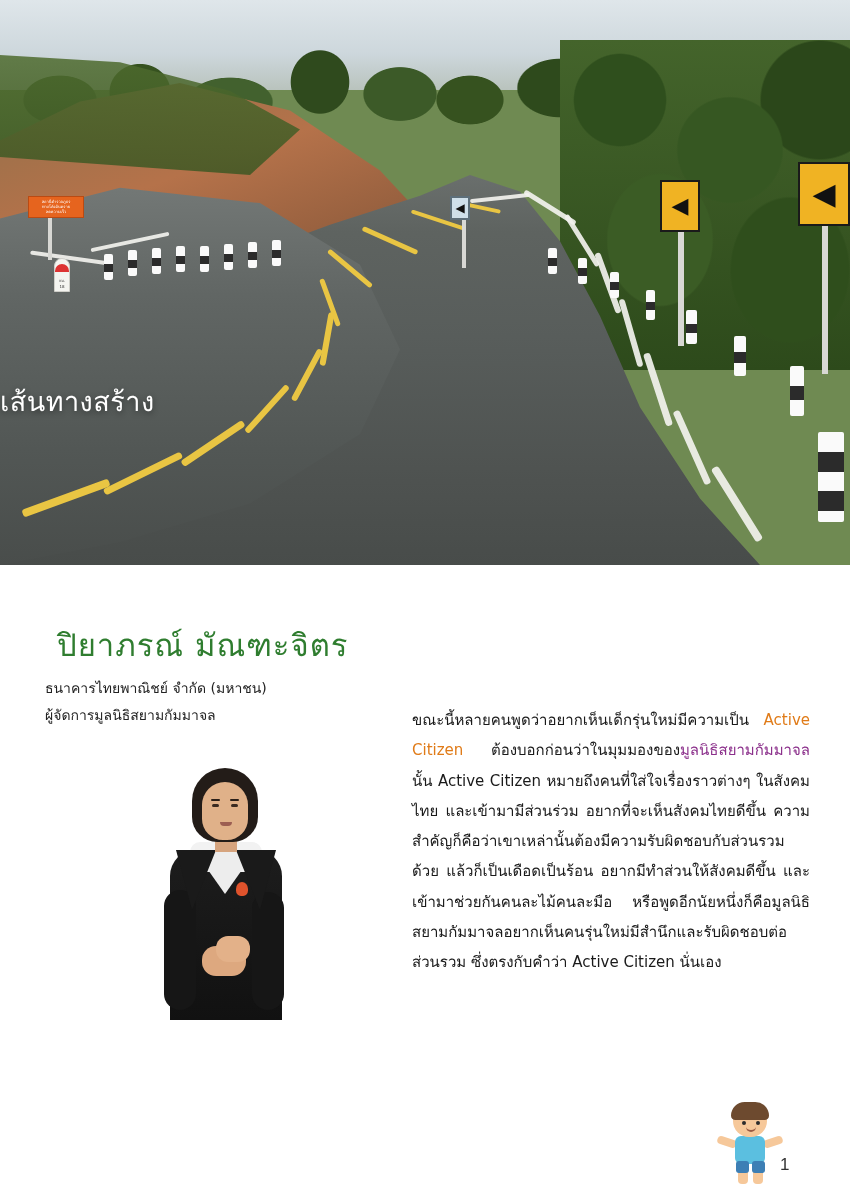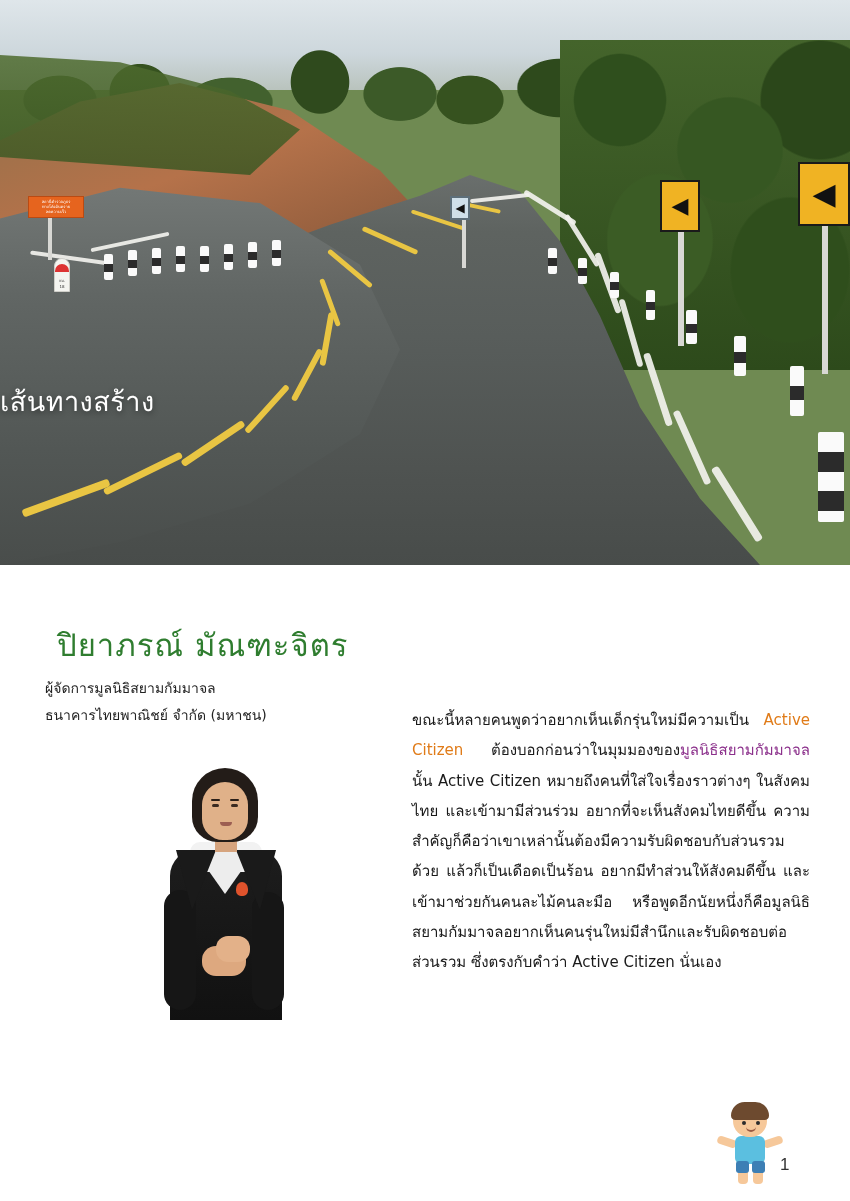--- a/index.html
+++ b/index.html
@@ -344,22 +344,22 @@
   <div class="hero-title">
     <div class="line1">เส้นทางสร้าง</div>
   </div>
 </div>
 
 <div class="content">
 
   <div class="person-name">ปิยาภรณ์  มัณฑะจิตร</div>
 
   <div class="person-role">
+    <div>ธนาคารไทยพาณิชย์ จำกัด (มหาชน)</div>
     <div>ผู้จัดการมูลนิธิสยามกัมมาจล</div>
-    <div>ธนาคารไทยพาณิชย์ จำกัด (มหาชน)</div>
   </div>
 
   <div class="portrait">
     <div class="p-bg"></div>
     <div class="p-body"></div>
     <div class="p-arm-l"></div>
     <div class="p-arm-r"></div>
     <div class="p-collar"></div>
     <div class="p-vneck"></div>
     <div class="p-lapel-l"></div>

